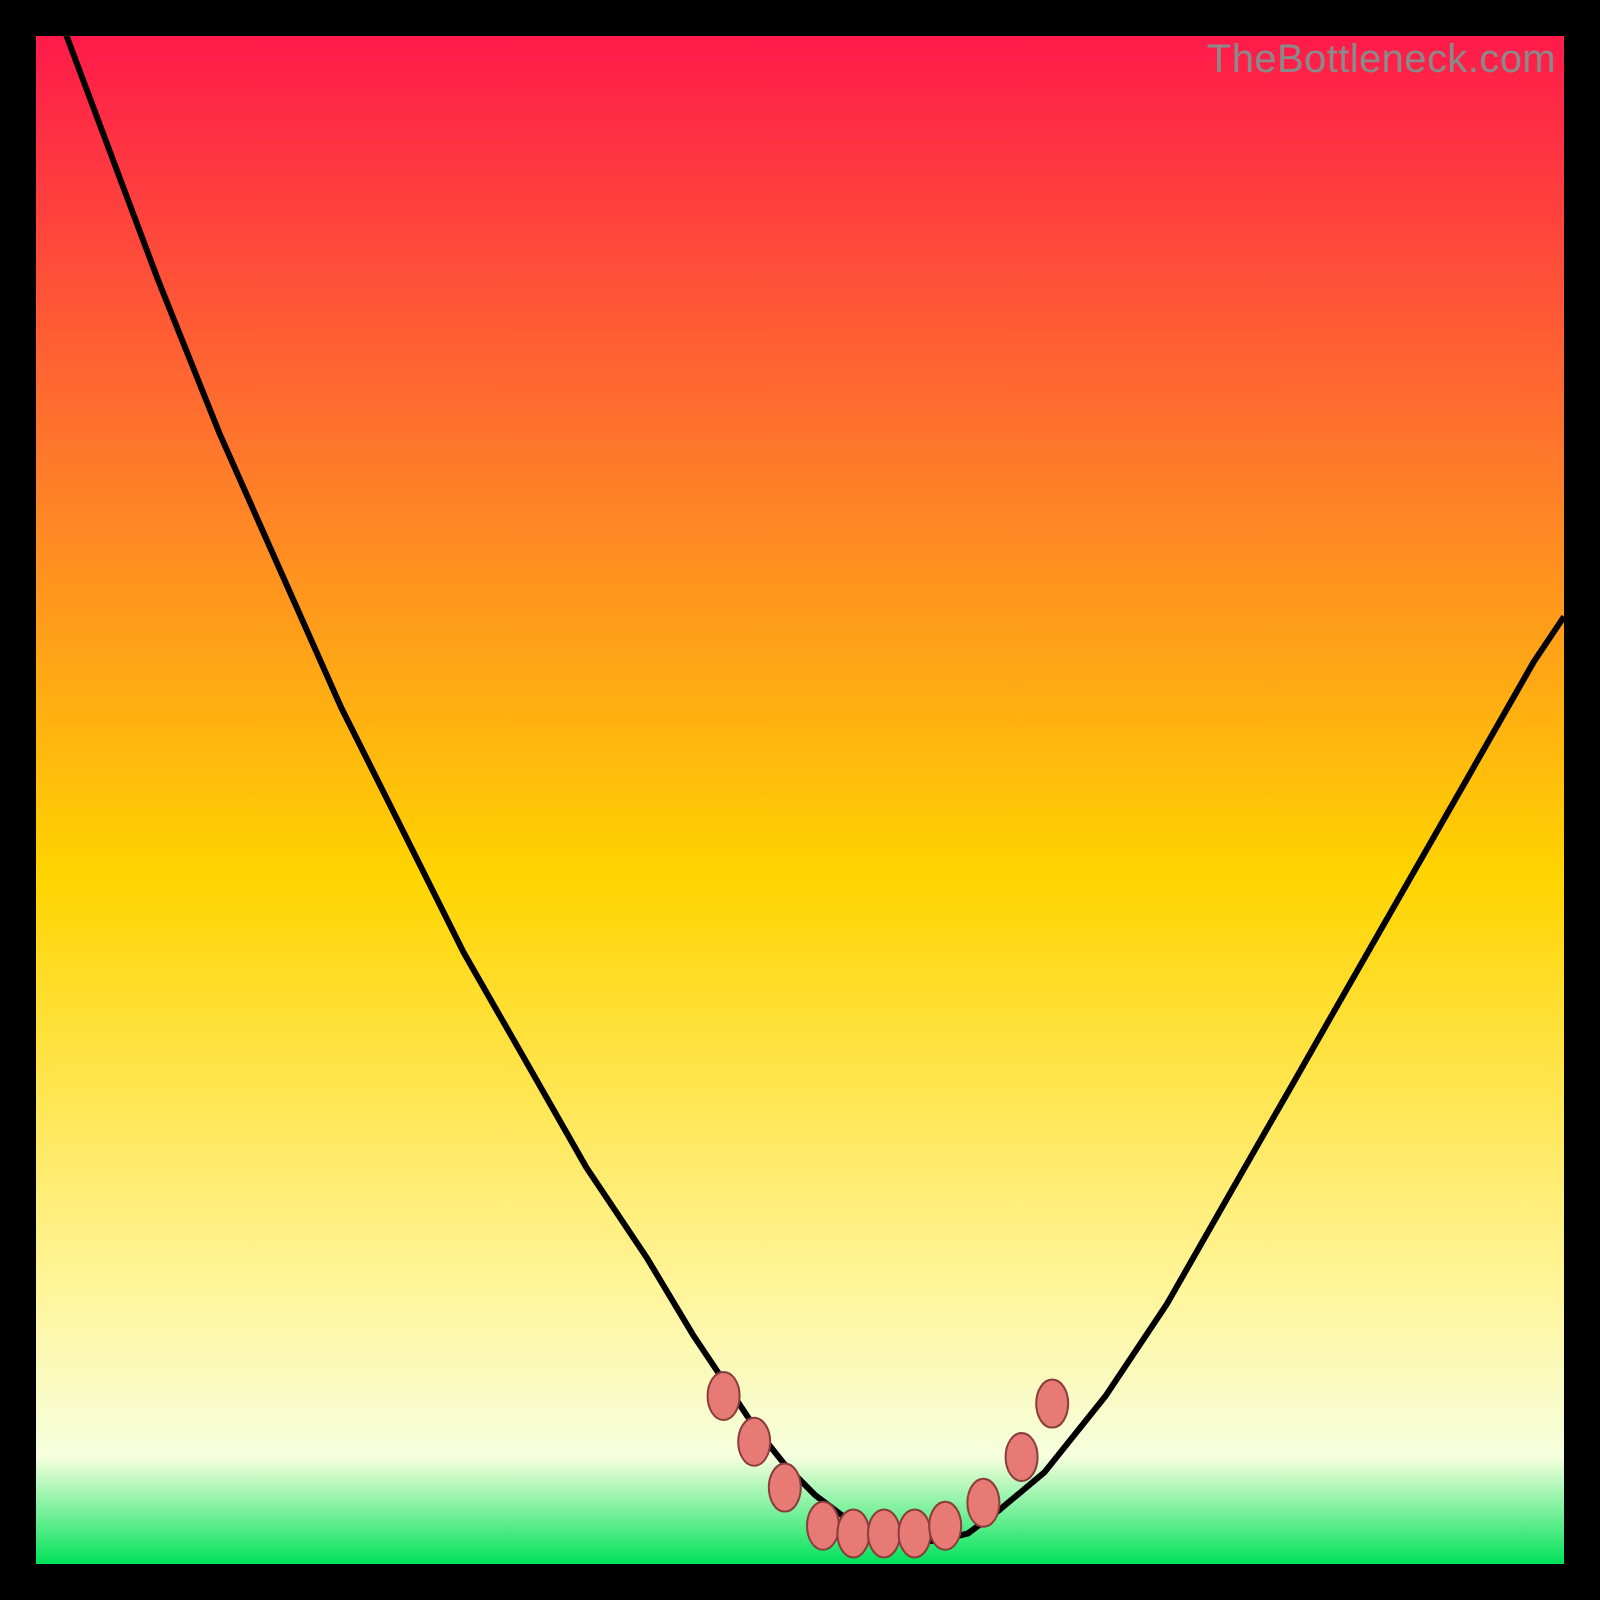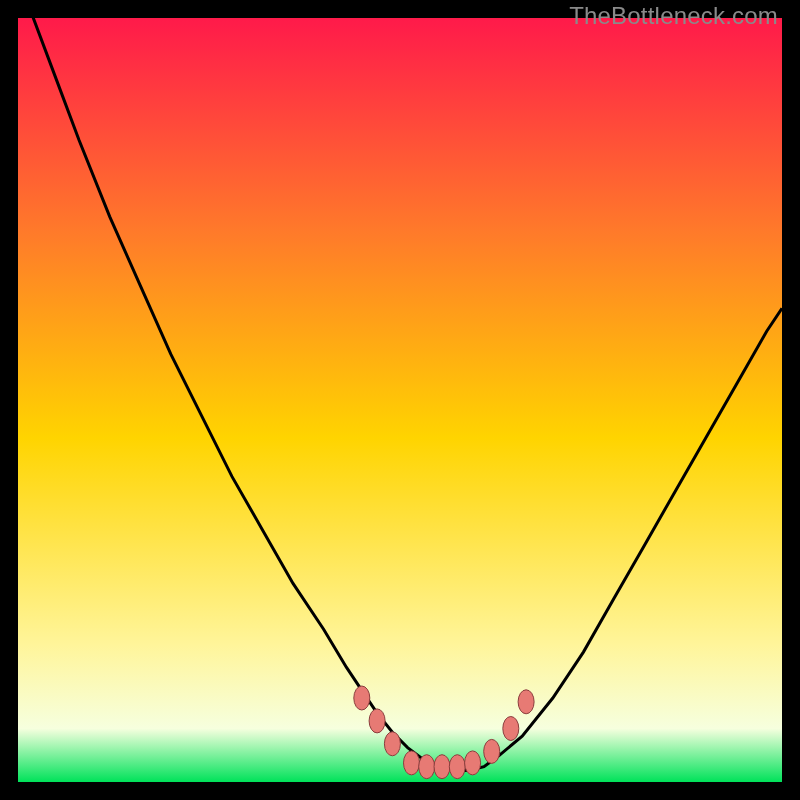--- a/index.html
+++ b/index.html
@@ -21,24 +21,24 @@
   }
   svg.plot {
     position: absolute;
     left: 0;
     top: 0;
     width: 764px;
     height: 764px;
   }
   .watermark {
     position: absolute;
-    top: 2px;
+    top: 19px;
     right: 22px;
     color: #8a8a8a;
-    font-size: 24px;
+    font-size: 20px;
     letter-spacing: 0.2px;
   }
 </style>
 </head>
 <body>
 
 <div class="frame">
   <svg class="plot" viewBox="0 0 764 764">
     <defs>
       <linearGradient id="bg-grad" x1="0" y1="0" x2="0" y2="1">

